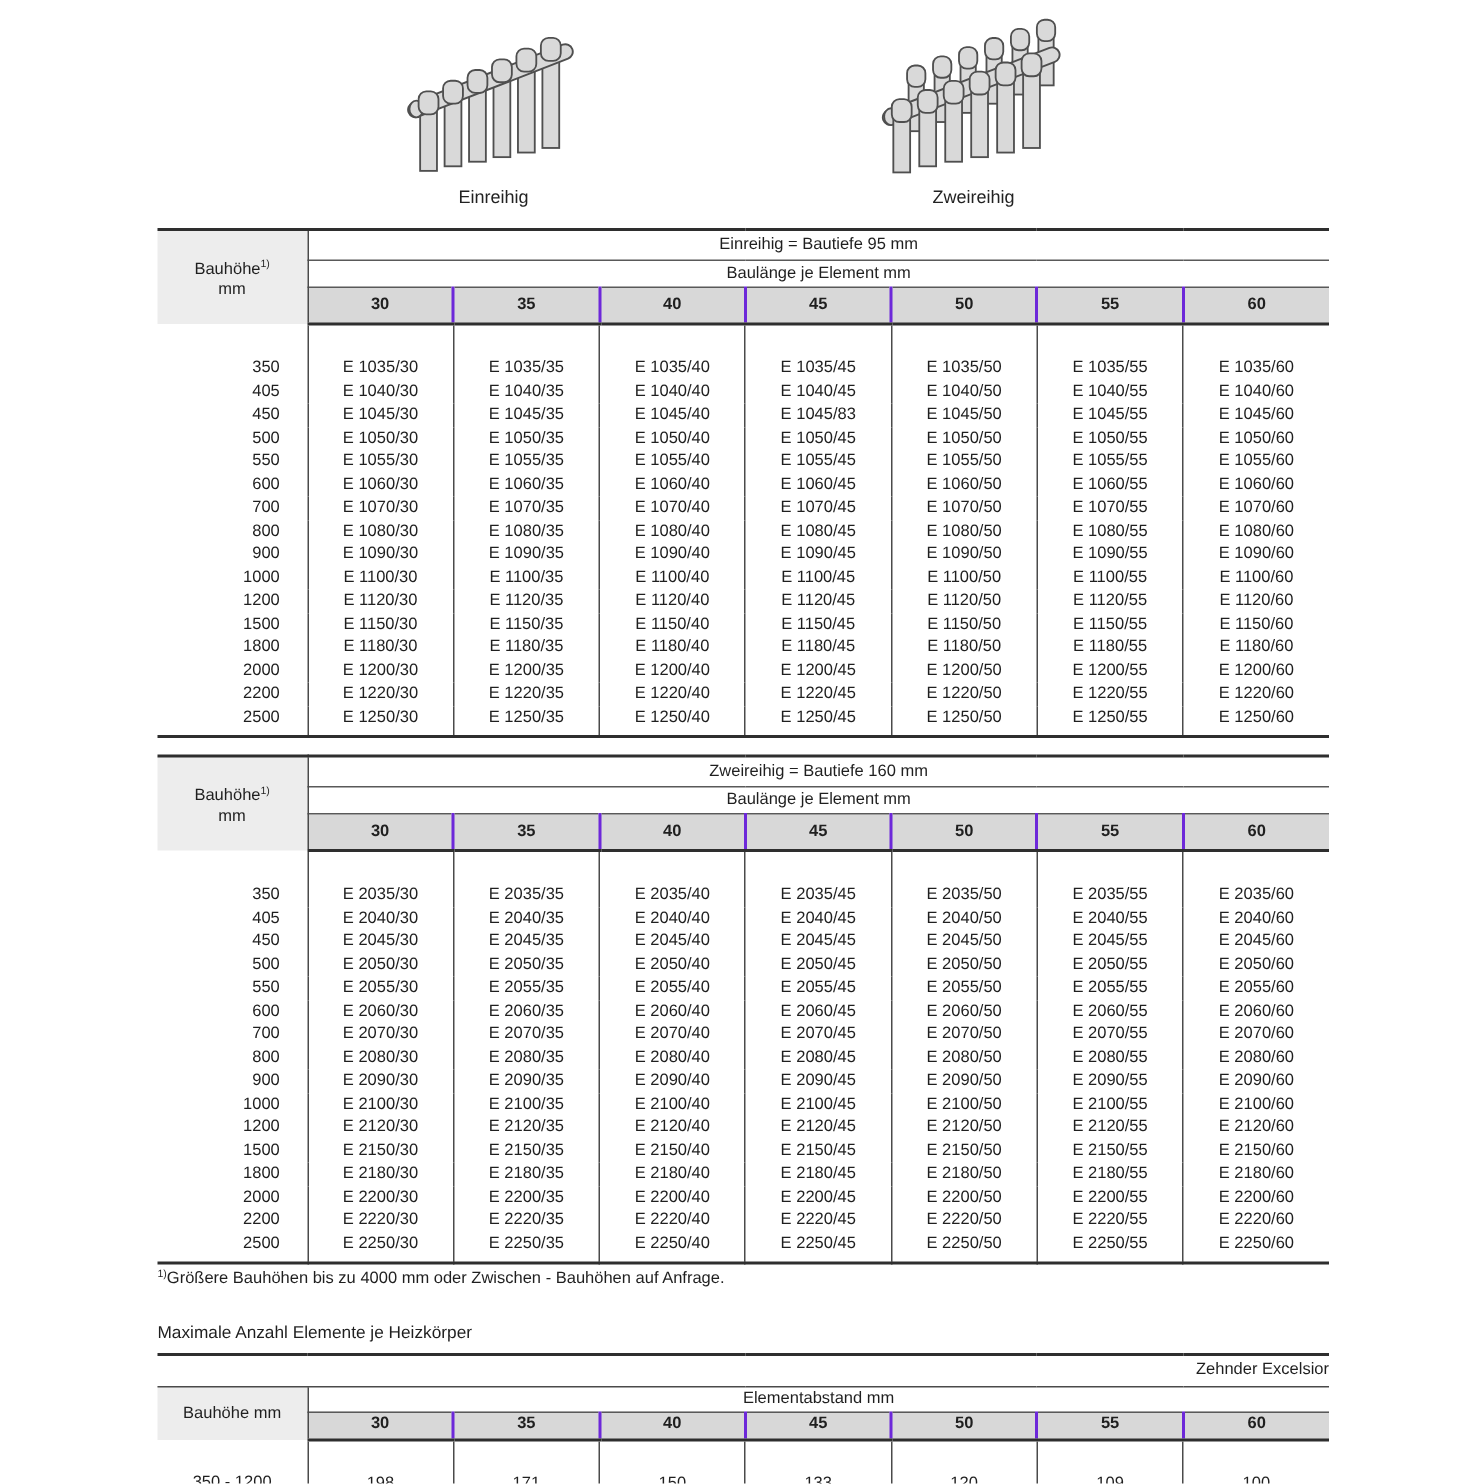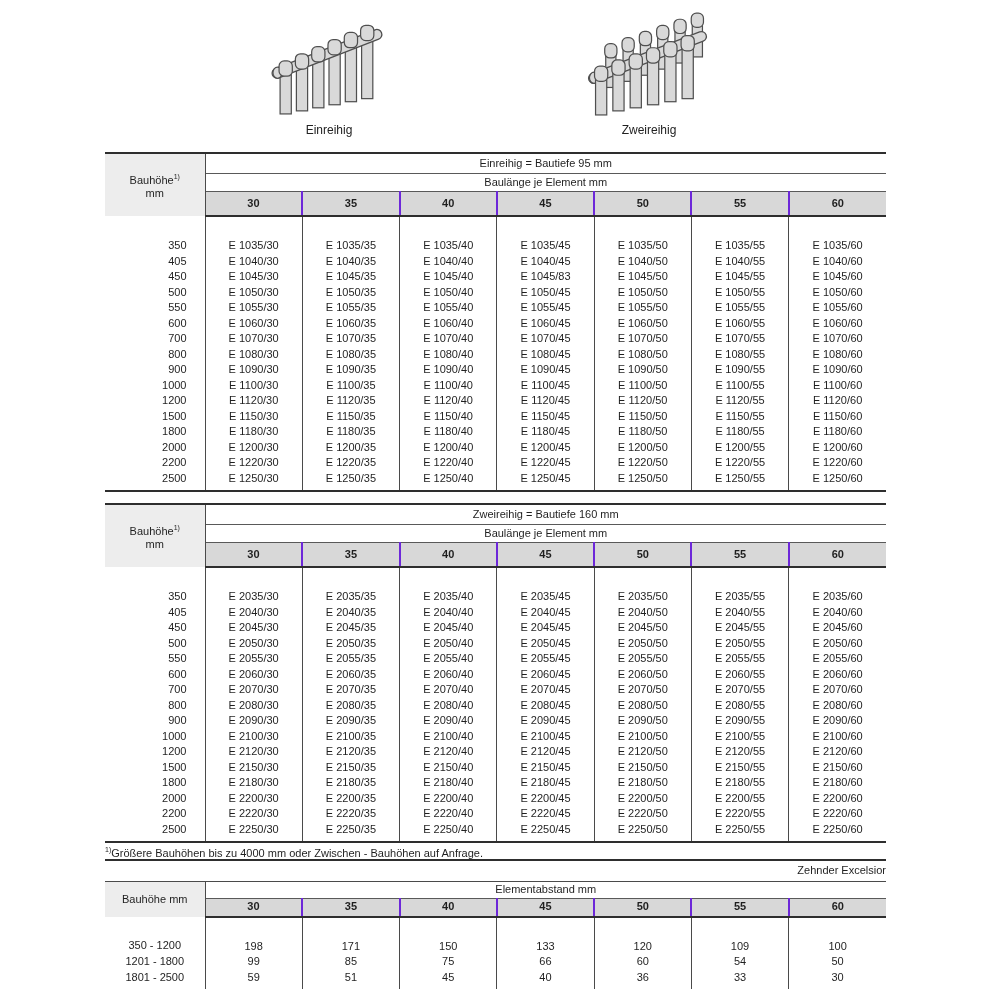--- a/index.html
+++ b/index.html
@@ -514,20 +514,21 @@
           <td>E 2250/45</td>
           <td>E 2250/50</td>
           <td>E 2250/55</td>
           <td>E 2250/60</td>
         </tr>
       </tbody>
   </table>
 
   <p class="footnote"><sup>1)</sup><span>Größere Bauhöhen bis zu 4000 mm oder Zwischen - Bauhöhen auf Anfrage.</span></p>
 
+  <p class="section-heading">Maximale Anzahl Elemente je Heizkörper</p>
 
   <table class="max-table">
     <colgroup>
         <col style="width:100px">
         <col>
         <col>
         <col>
         <col>
         <col>
         <col>

